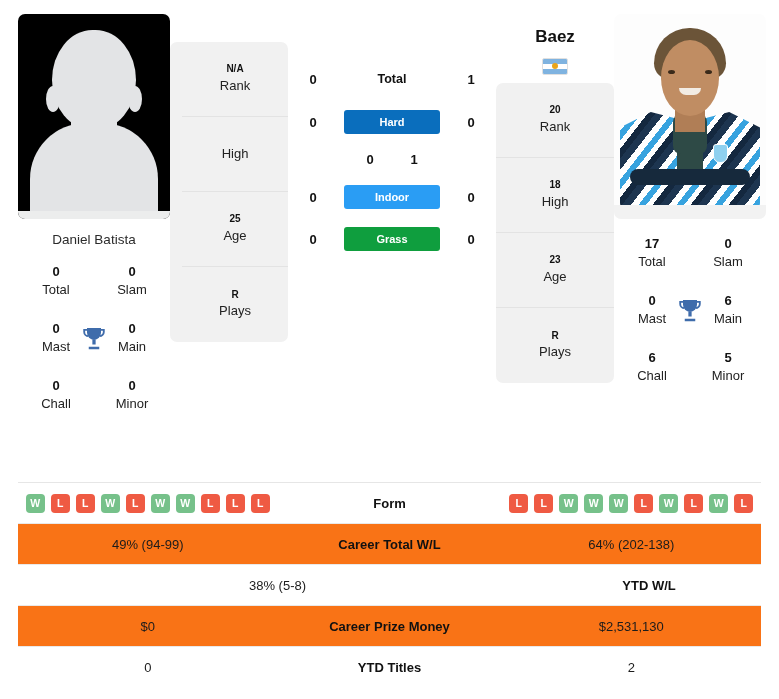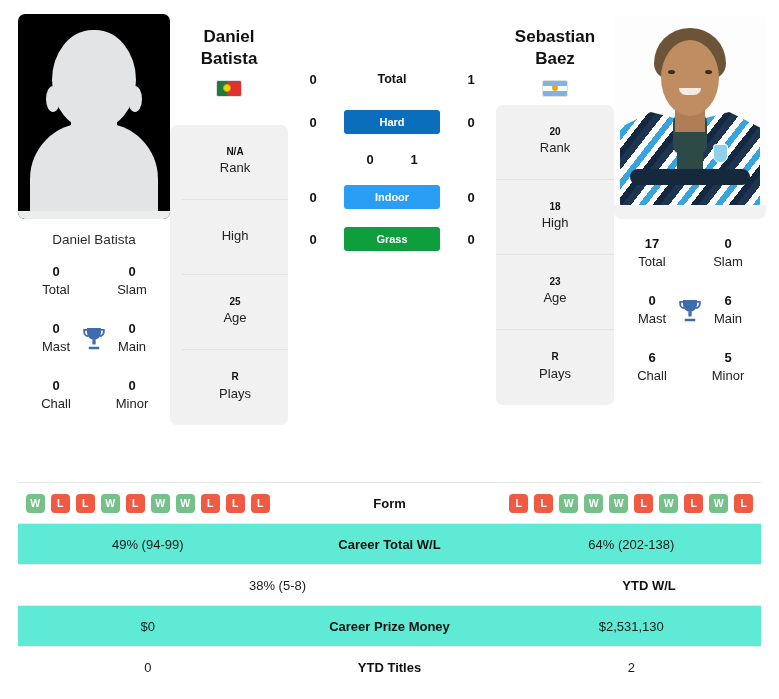--- a/index.html
+++ b/index.html
@@ -233,21 +233,21 @@
     left: 18px; right: 18px;
     top: 482px;
     border-top: 1px solid #e6e6e6;
   }
   .srow {
     display: flex;
     align-items: center;
     height: 41px;
     border-bottom: 1px solid #e9e9e9;
   }
-  .srow.alt { background: #5eead4; }
+  .srow.alt { background: #f97316; }
   .srow.form-row { height: 41px; background: #ffffff; }
   .scell {
     flex: 1 1 0;
     text-align: center;
     font-size: 13px;
     color: #1c1c1c;
   }
   .scell.mid {
     flex: 0 0 224px;
     font-weight: bold;
@@ -358,29 +358,20 @@
           <div class="lbl">Chall</div>
         </div>
         <div class="tstat">
           <div class="num">0</div>
           <div class="lbl">Minor</div>
         </div>
       </div>
     </div>
 
     <div class="side-col">
-      <div class="name-block">
-        <div class="nm">Daniel</div>
-        <div class="nm">Batista</div>
-        <div class="flag">
-          <div class="flag-pt-green"></div>
-          <div class="flag-pt-red"></div>
-          <div class="flag-pt-seal"></div>
-        </div>
-      </div>
       <div class="info-card left" style="margin-left:0;margin-top:28px;">
         <div class="info-row">
           <div class="val">N/A</div>
           <div class="lbl">Rank</div>
         </div>
         <div class="info-row">
           <div class="val"></div>
           <div class="lbl">High</div>
         </div>
         <div class="info-row">
@@ -422,21 +413,20 @@
       <div class="surface-row">
         <div class="surface-score">0</div>
         <div class="surface-pill" style="background:#0f9e3e;">Grass</div>
         <div class="surface-score">0</div>
       </div>
 
     </div>
 
     <div class="side-col">
       <div class="name-block">
-        <div class="nm">Sebastian</div>
         <div class="nm">Baez</div>
         <div class="flag">
           <div class="flag-ar-top"></div>
           <div class="flag-ar-mid"></div>
           <div class="flag-ar-bot"></div>
           <div class="flag-ar-sun"></div>
         </div>
       </div>
       <div class="info-card right" style="margin-right:0;margin-top:8px;">
         <div class="info-row">

